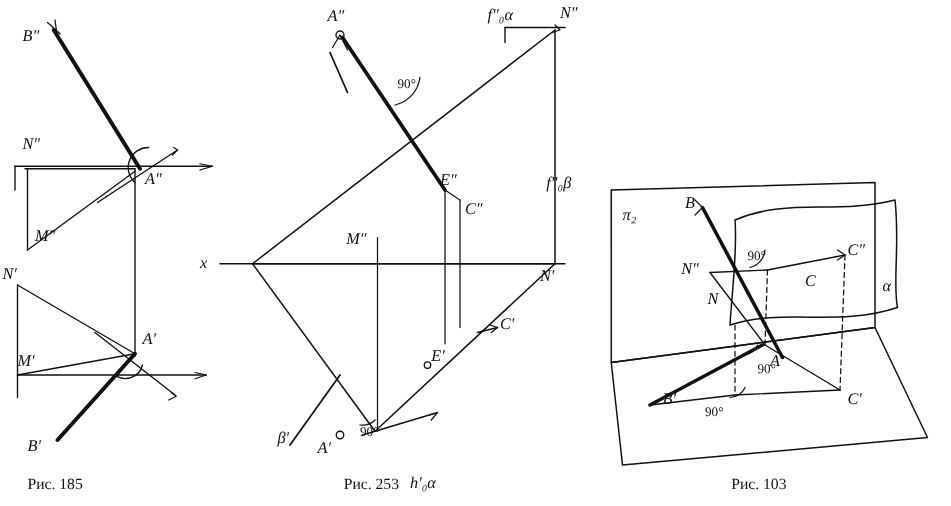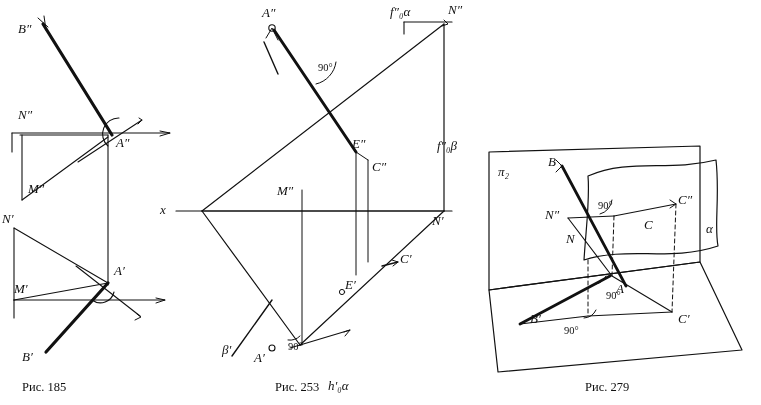--- a/index.html
+++ b/index.html
@@ -178,15 +178,15 @@
     <span class="lbl" style="left:616px;top:281px;">A</span>
     <span class="lbl deg" style="left:606px;top:290px;">90°</span>
     <span class="lbl" style="left:678px;top:311px;">C′</span>
     <span class="lbl" style="left:530px;top:311px;">B′</span>
     <span class="lbl deg" style="left:564px;top:325px;">90°</span>
     <span class="lbl" style="left:588px;top:356px;margin-top:48px;">π₁</span>
   </div>
 
   <span class="fignum" style="left:22px;top:380px;">Рис. 185</span>
   <span class="fignum" style="left:275px;top:380px;">Рис. 253</span>
-  <span class="fignum" style="left:585px;top:380px;">Рис. 279</span>
+  <span class="fignum" style="left:585px;top:380px;">Рис. 103</span>
 
 </div>
 
 </body></html>

